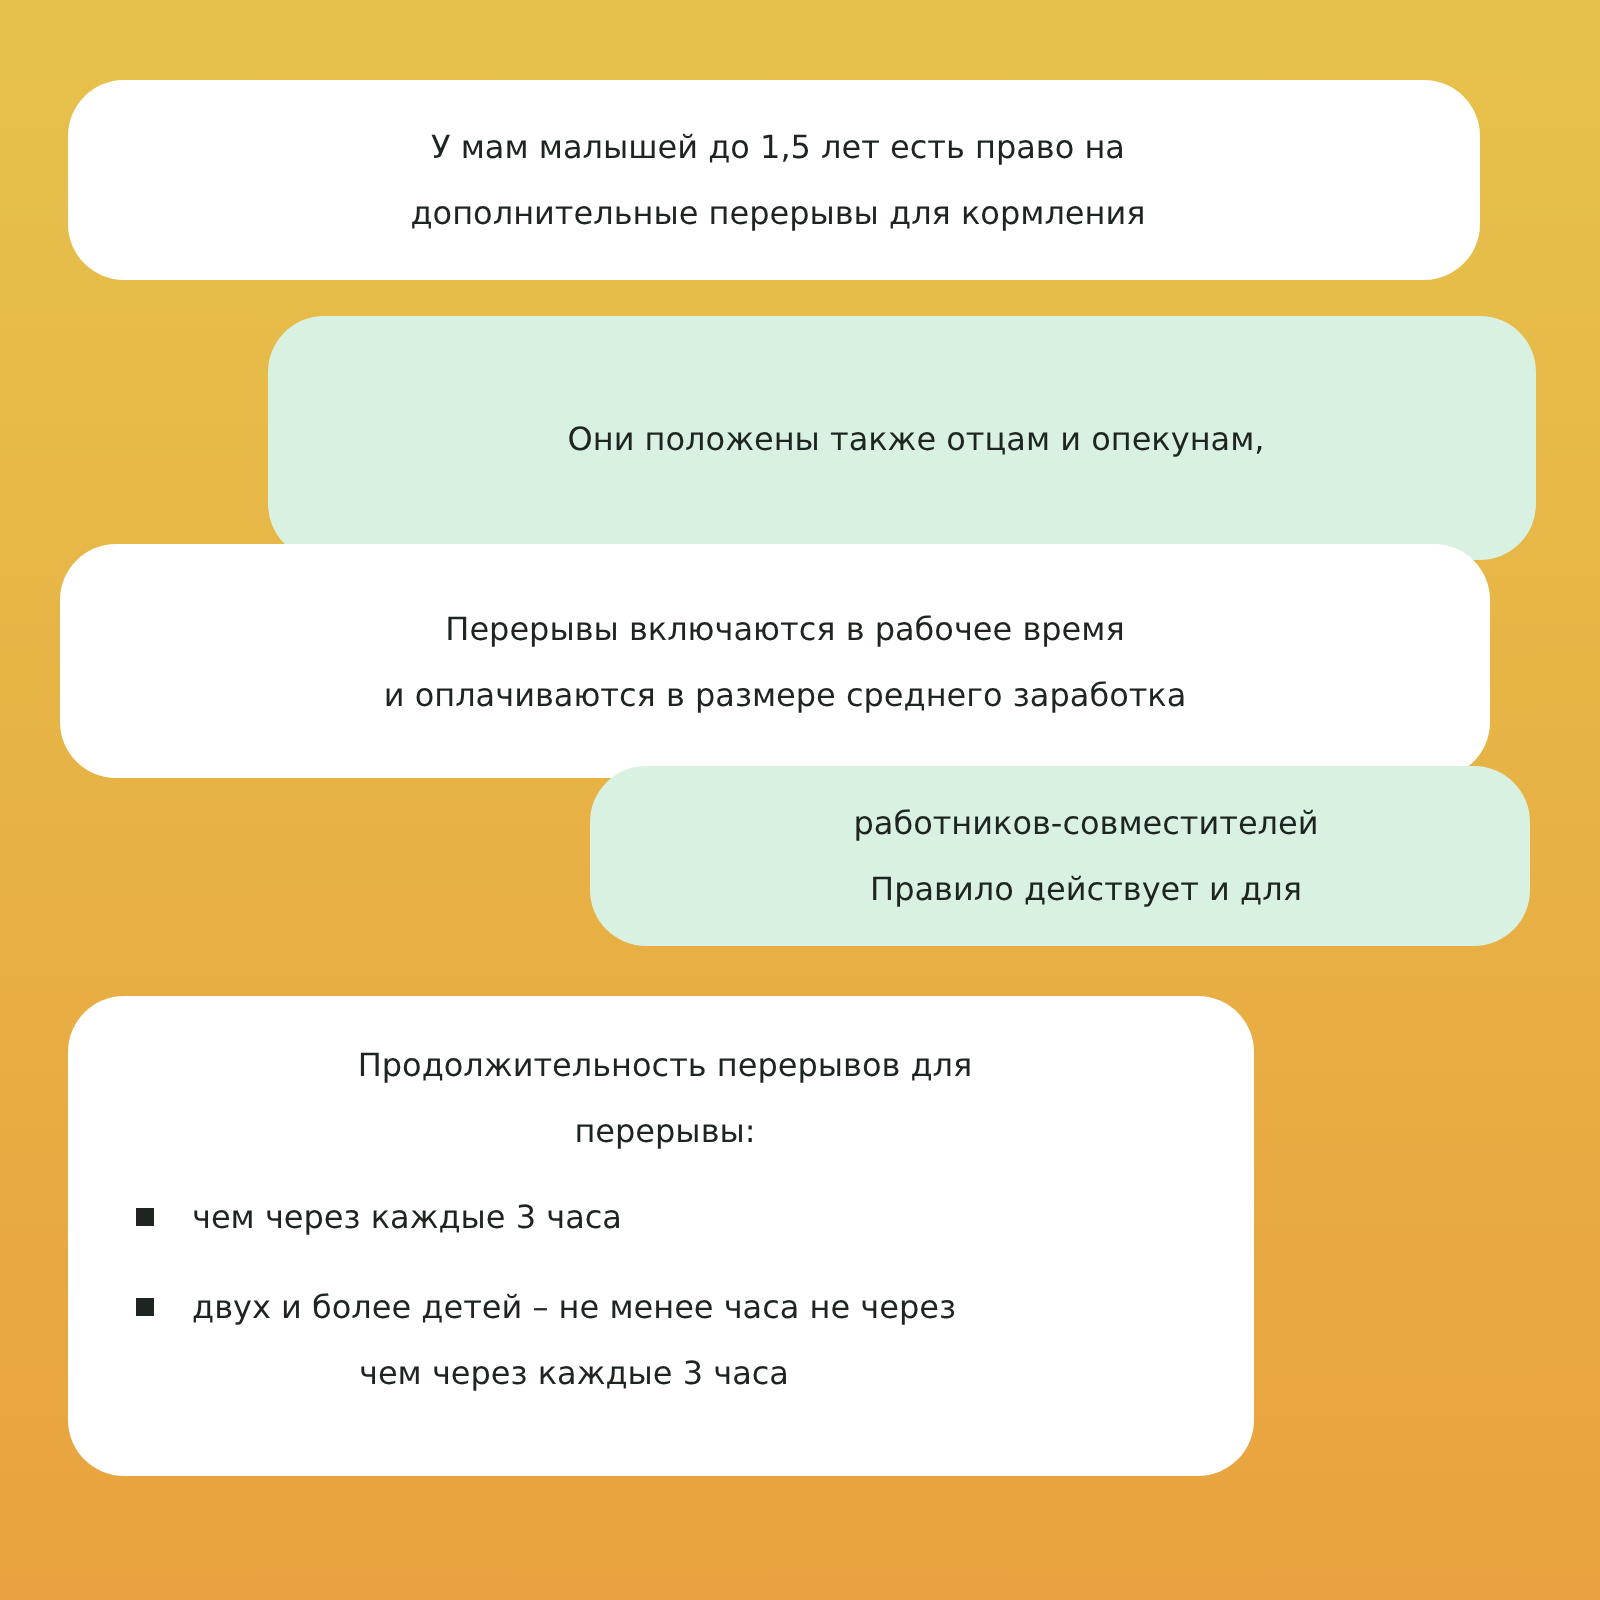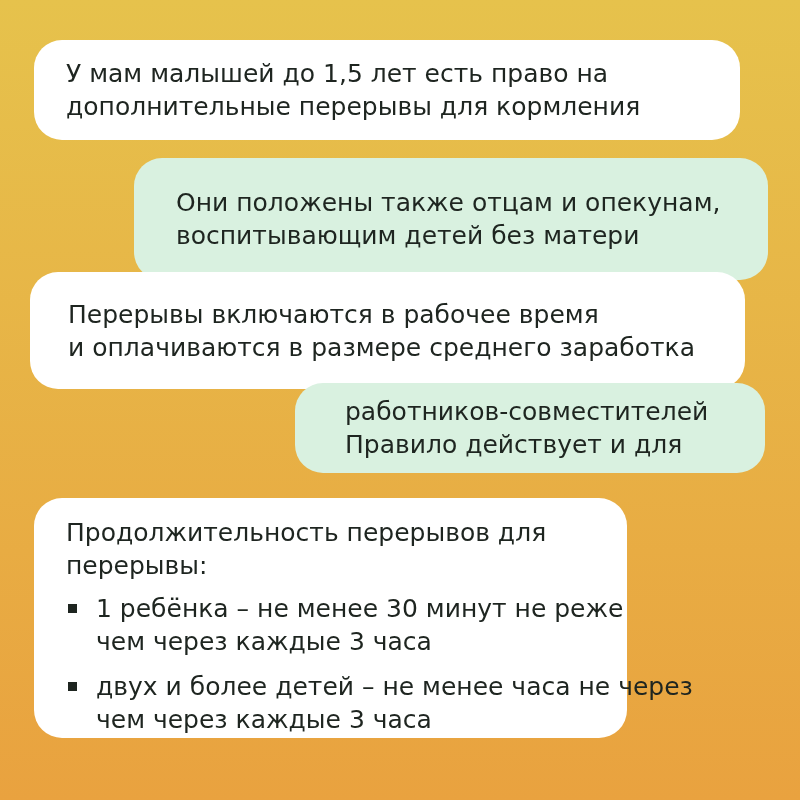--- a/index.html
+++ b/index.html
@@ -18,25 +18,26 @@
   .canvas {
     position: relative;
     width: 800px;
     height: 800px;
     overflow: hidden;
     background: linear-gradient(180deg, var(--bg-top) 0%, var(--bg-bottom) 100%);
   }
   .card {
     position: absolute;
     border-radius: 28px;
-    font-size: 25px;
+    font-size: 16px;
     line-height: 33px;
     display: flex;
     flex-direction: column;
     justify-content: center;
+    text-align: center;
   }
   .card.white { background: var(--card-white); }
   .card.green { background: var(--card-green); }
   .line { white-space: nowrap; }
   .bold { font-weight: 400; }
 
   .card1 { left: 34px;  top: 40px;  width: 706px; height: 100px; padding: 0 28px 0 32px; }
   .card2 { left: 134px; top: 158px; width: 634px; height: 122px; padding: 0 28px 0 42px; }
   .card3 { left: 30px;  top: 272px; width: 715px; height: 117px;  padding: 0 28px 0 38px; }
   .card4 { left: 295px; top: 383px; width: 470px; height: 90px;  padding: 0 24px 0 50px; }
@@ -60,21 +61,20 @@
 
 <div class="canvas">
 
   <div class="card white card1">
     <div class="line">У мам малышей до 1,5 лет есть право на</div>
     <div class="line bold">дополнительные перерывы для кормления</div>
   </div>
 
   <div class="card green card2">
     <div class="line">Они положены также отцам и опекунам,</div>
-    <div class="line">воспитывающим детей без матери</div>
   </div>
 
   <div class="card white card3">
     <div class="line">Перерывы включаются в рабочее время</div>
     <div class="line">и оплачиваются в размере среднего заработка</div>
   </div>
 
   <div class="card green card4">
     <div class="line">работников-совместителей</div>
     <div class="line">Правило действует и для</div>
@@ -82,21 +82,20 @@
 
   <div class="card white card5">
     <div class="heading">
       <div class="line">Продолжительность перерывов для</div>
       <div class="line">перерывы:</div>
     </div>
     <div class="bullets">
       <div class="bullet-row">
         <span class="bullet-square"></span>
         <div>
-          <div class="line">1 ребёнка – не менее 30 минут не реже</div>
           <div class="line">чем через каждые 3 часа</div>
         </div>
       </div>
       <div class="bullet-row">
         <span class="bullet-square"></span>
         <div>
           <div class="line">двух и более детей – не менее часа не через</div>
           <div class="line">чем через каждые 3 часа</div>
         </div>
       </div>

